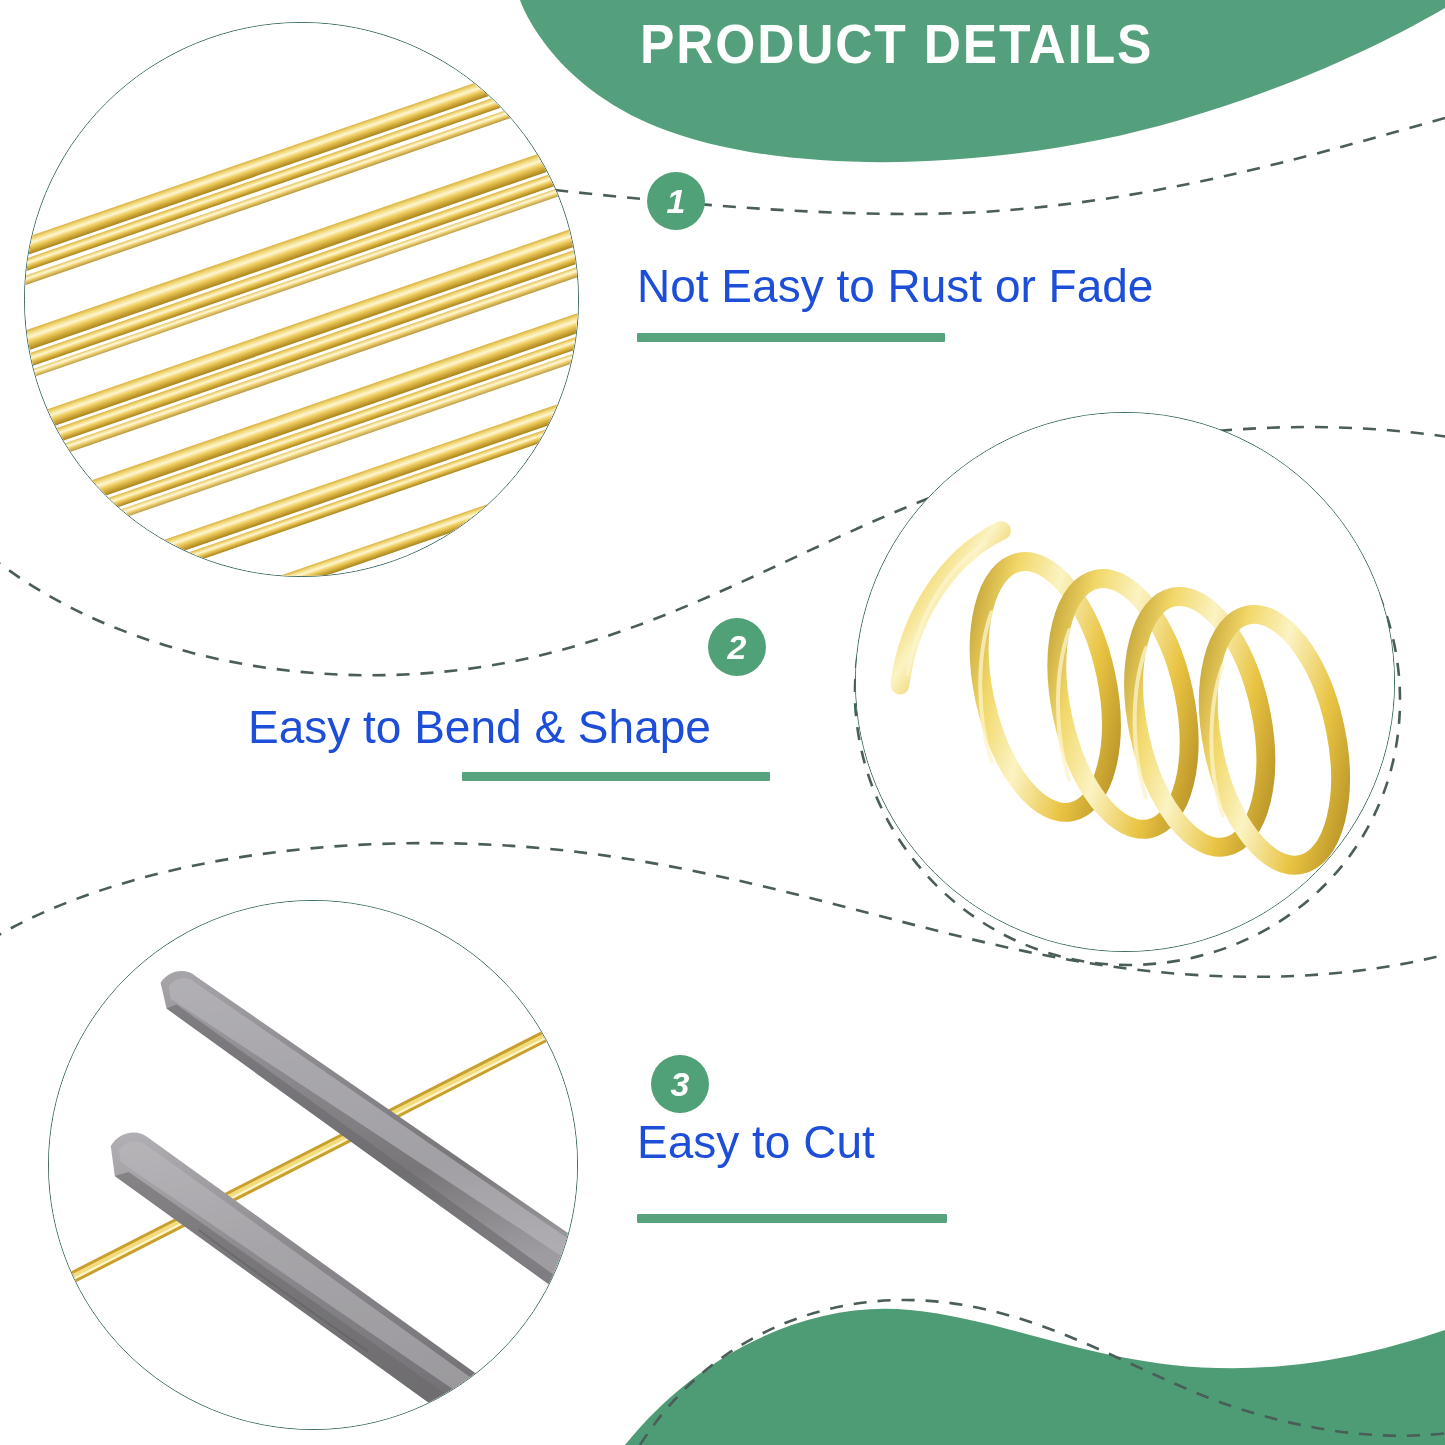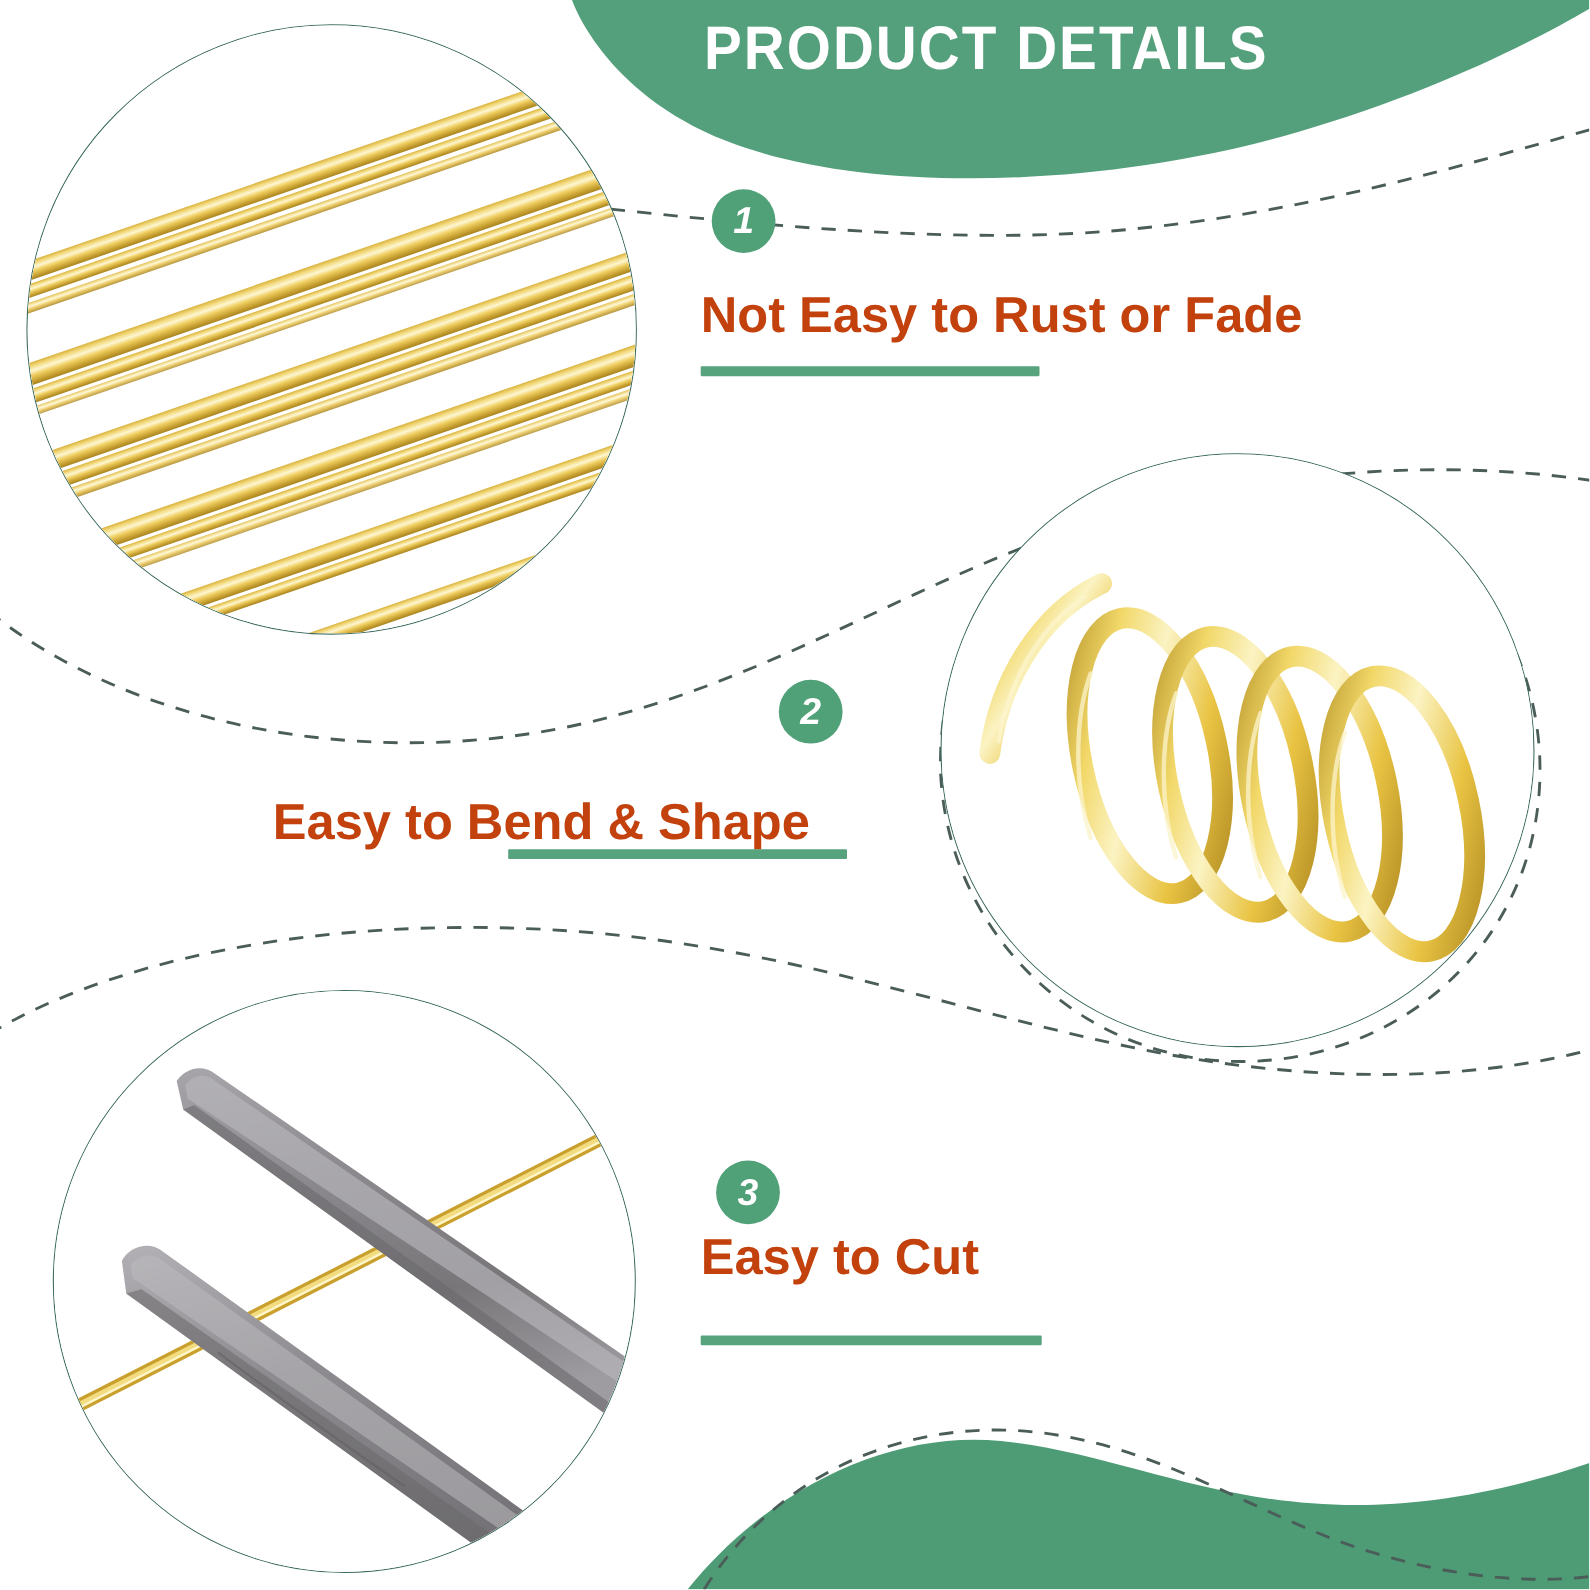--- a/index.html
+++ b/index.html
@@ -22,33 +22,33 @@
   
   .feature{position:absolute;}
   .badge{
     position:absolute;width:58px;height:58px;border-radius:50%;
     background:#50a078;color:#ffffff;
     font-size:34px;font-weight:bold;font-style:italic;
     display:flex;align-items:center;justify-content:center;
     line-height:1;
   }
   .f-head{
-    position:absolute;color:#c2410c;font-weight:bold;
+    position:absolute;color:#1d4ed8;font-weight:normal;
     font-size:46px;line-height:56px;white-space:nowrap;
     font-family:"Liberation Sans","DejaVu Sans",sans-serif;
   }
   .rule{position:absolute;height:9px;background:#57a37d;border-radius:1px;}
 
   
   .f1 .badge{left:647px;top:172px;}
   .f1 .f-head{left:637px;top:258px;}
   .f1 .rule{left:637px;top:333px;width:308px;}
   
   .f2 .badge{left:708px;top:618px;}
-  .f2 .f-head{left:248px;top:699px;margin-top:20px;}
+  .f2 .f-head{left:248px;top:699px;}
   .f2 .rule{left:462px;top:772px;width:308px;}
   
   .f3 .badge{left:651px;top:1055px;}
   .f3 .f-head{left:637px;top:1114px;}
   .f3 .rule{left:637px;top:1214px;width:310px;}
 
   
   .photo{
     position:absolute;border-radius:50%;overflow:hidden;
     border:1.6px solid #3c6b60;background:#fff;

